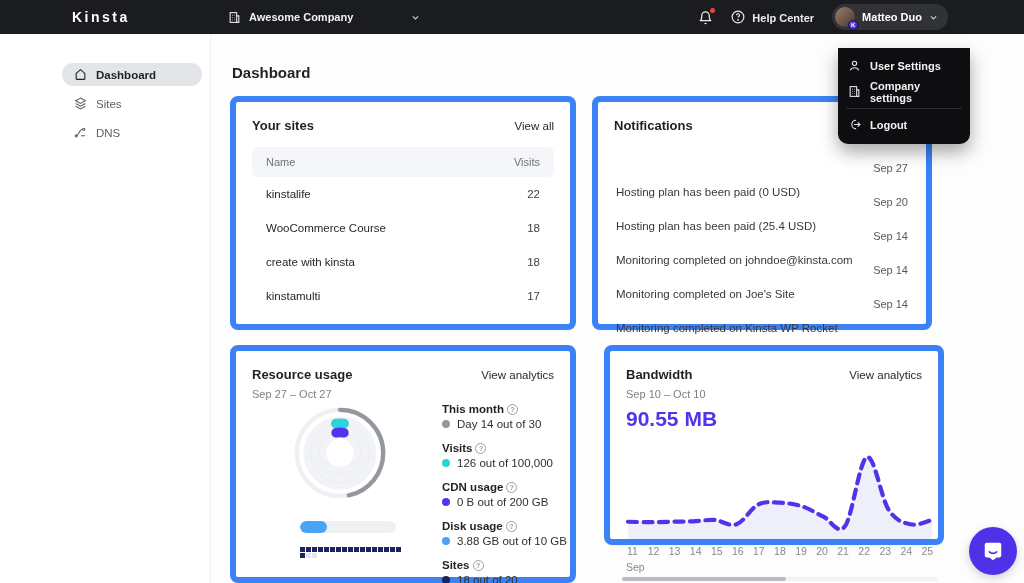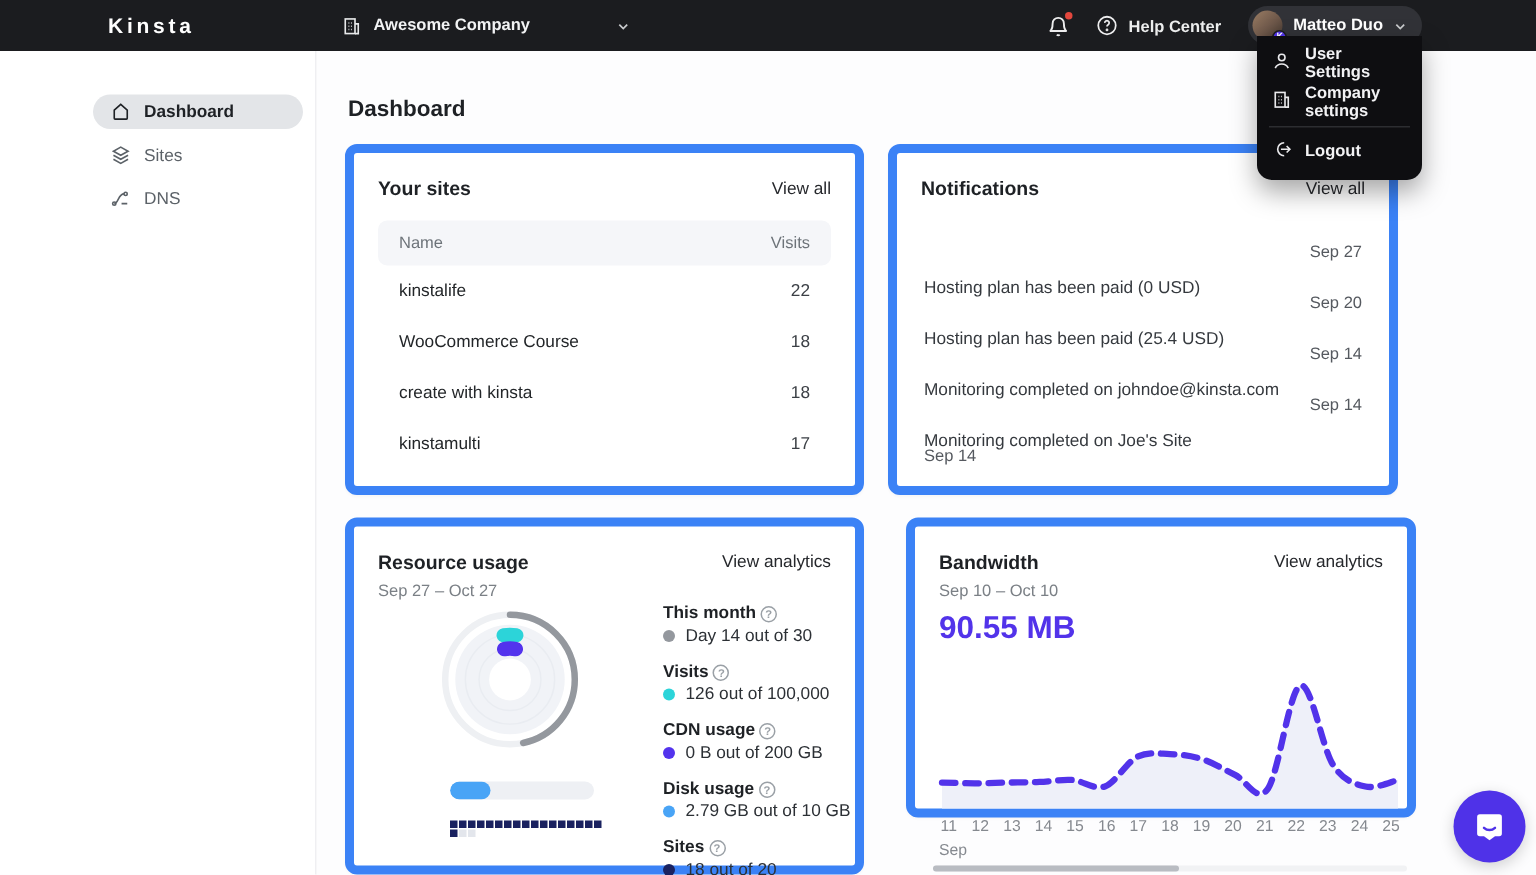--- a/index.html
+++ b/index.html
@@ -23,21 +23,21 @@
   .user-pill { display:flex; align-items:center; gap:7px; background:#313237; height:26px;
     border-radius:13px; padding:0 10px 0 3px; cursor:pointer; }
   .avatar { position:relative; width:20px; height:20px; border-radius:50%;
     background:linear-gradient(135deg,#9b7d64 0%,#6e584a 55%,#3f342c 100%); }
   .avatar-badge { position:absolute; right:-3px; bottom:-3px; width:10px; height:10px;
     border-radius:50%; background:#5333ed; color:#fff; font-size:6px; font-weight:700;
     display:flex; align-items:center; justify-content:center; border:1px solid #1b1c1f; }
   .user-name { color:#fff; font-size:11px; font-weight:700; }
 
   
-  .user-menu { position:absolute; left:838px; top:24px; width:110px; background:#0e0e11;
+  .user-menu { position:absolute; left:838px; top:48px; width:132px; background:#0e0e11;
     border-radius:0 0 10px 10px; padding:5px 0 6px; z-index:50;
     box-shadow:0 8px 18px rgba(0,0,0,.35); }
   .user-menu .item { display:flex; align-items:center; gap:9px; height:26px; padding:0 10px;
     color:#f2f2f4; font-size:11px; font-weight:600; cursor:pointer; }
   .user-menu .divider { height:1px; background:#2c2d31; margin:3px 8px; }
 
   
   .sidebar { position:absolute; left:0; top:34px; width:211px; height:549px; background:#fff;
     border-right:1px solid #efeff2; }
   .nav-item { position:absolute; left:62px; width:140px; height:23px; border-radius:12px;
@@ -261,20 +261,21 @@
       </div>
       <div class="notif-row">
         <span class="text">Monitoring completed on johndoe@kinsta.com</span>
         <span class="date">Sep 14</span>
       </div>
       <div class="notif-row">
         <span class="text">Monitoring completed on Joe's Site</span>
         <span class="date">Sep 14</span>
       </div>
       <div class="notif-row">
+        <span class="text">Monitoring completed on Kinsta WP Rocket</span>
         <span class="date">Sep 14</span>
       </div>
     </div>
 </section>
 
 <section class="card" style="left:230px; top:345px; width:346px; height:238px;">
   <div class="card-head">
     <span class="card-title">Resource usage</span>
     <span class="card-action">View analytics</span>
   </div>
@@ -348,21 +349,21 @@
           <span>0 B out of 200 GB</span>
         </div>
       </div>
       <div class="metric">
         <div class="metric-label">
           <span>Disk usage</span>
           <span class="info-icon">?</span>
         </div>
         <div class="metric-value">
           <span class="metric-dot" style="background: rgb(73, 164, 246);"></span>
-          <span>2.79 GB out of 10 GB</span>
+          <span>3.88 GB out of 10 GB</span>
         </div>
       </div>
       <div class="metric">
         <div class="metric-label">
           <span>Sites</span>
           <span class="info-icon">?</span>
         </div>
         <div class="metric-value">
           <span class="metric-dot" style="background: rgb(26, 34, 96);"></span>
           <span>18 out of 20</span>

